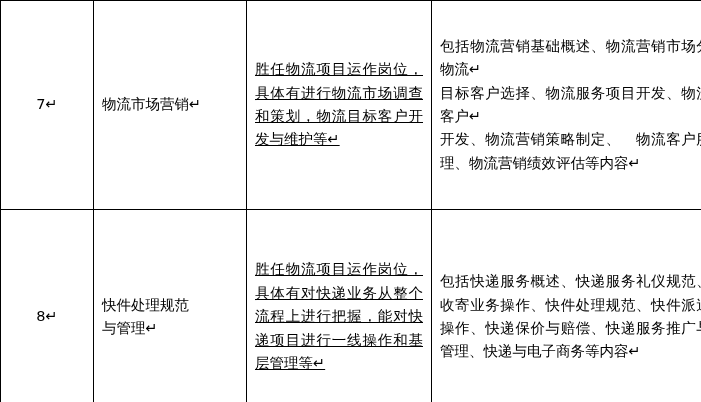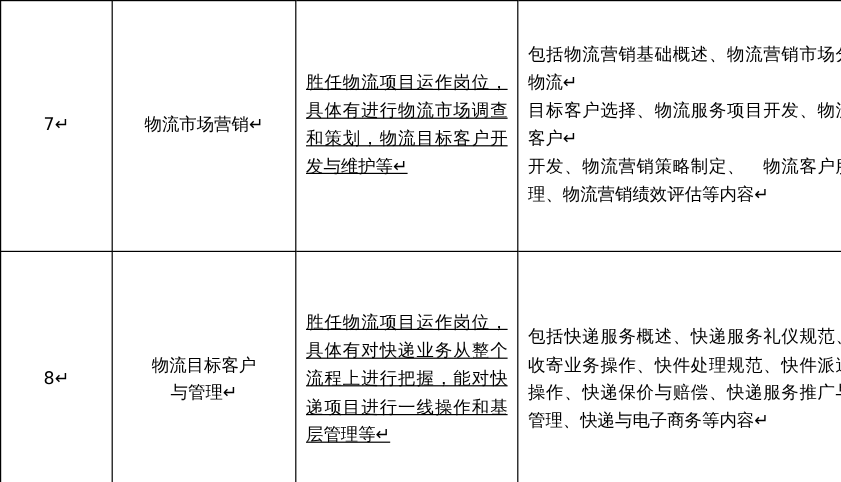--- a/index.html
+++ b/index.html
@@ -26,21 +26,21 @@
     font-size: 14.5px;
     line-height: 1.62;
     color: #000;
   }
   .col-index {
     width: 76px;
     text-align: center;
   }
   .col-name {
     width: 136px;
-    text-align: center;
+    text-align: left;
   }
   .col-req {
     width: 168px;
     text-align: justify;
     text-justify: inter-ideograph;
     text-decoration: underline;
   }
   .col-content {
     width: 301px;
     text-align: justify;
@@ -73,21 +73,21 @@
         <span class="cell-text">包括物流营销基础概述、物流营销市场分析、物流↵
 目标客户选择、物流服务项目开发、物流目标客户↵
 开发、物流营销策略制定、　物流客户服务管理、物流营销绩效评估等内容↵</span>
       </td>
     </tr>
     <tr class="row-8">
       <td class="col-index">
         <span class="cell-text">8↵</span>
       </td>
       <td class="col-name">
-        <span class="cell-text">物流目标客户
+        <span class="cell-text">快件处理规范
 与管理↵</span>
       </td>
       <td class="col-req">
         <span class="cell-text">胜任物流项目运作岗位，具体有对快递业务从整个流程上进行把握，能对快递项目进行一线操作和基层管理等↵</span>
       </td>
       <td class="col-content">
         <span class="cell-text">包括快递服务概述、快递服务礼仪规范、快件收寄业务操作、快件处理规范、快件派送业务操作、快递保价与赔偿、快递服务推广与客户管理、快递与电子商务等内容↵</span>
       </td>
     </tr>
   </tbody>

